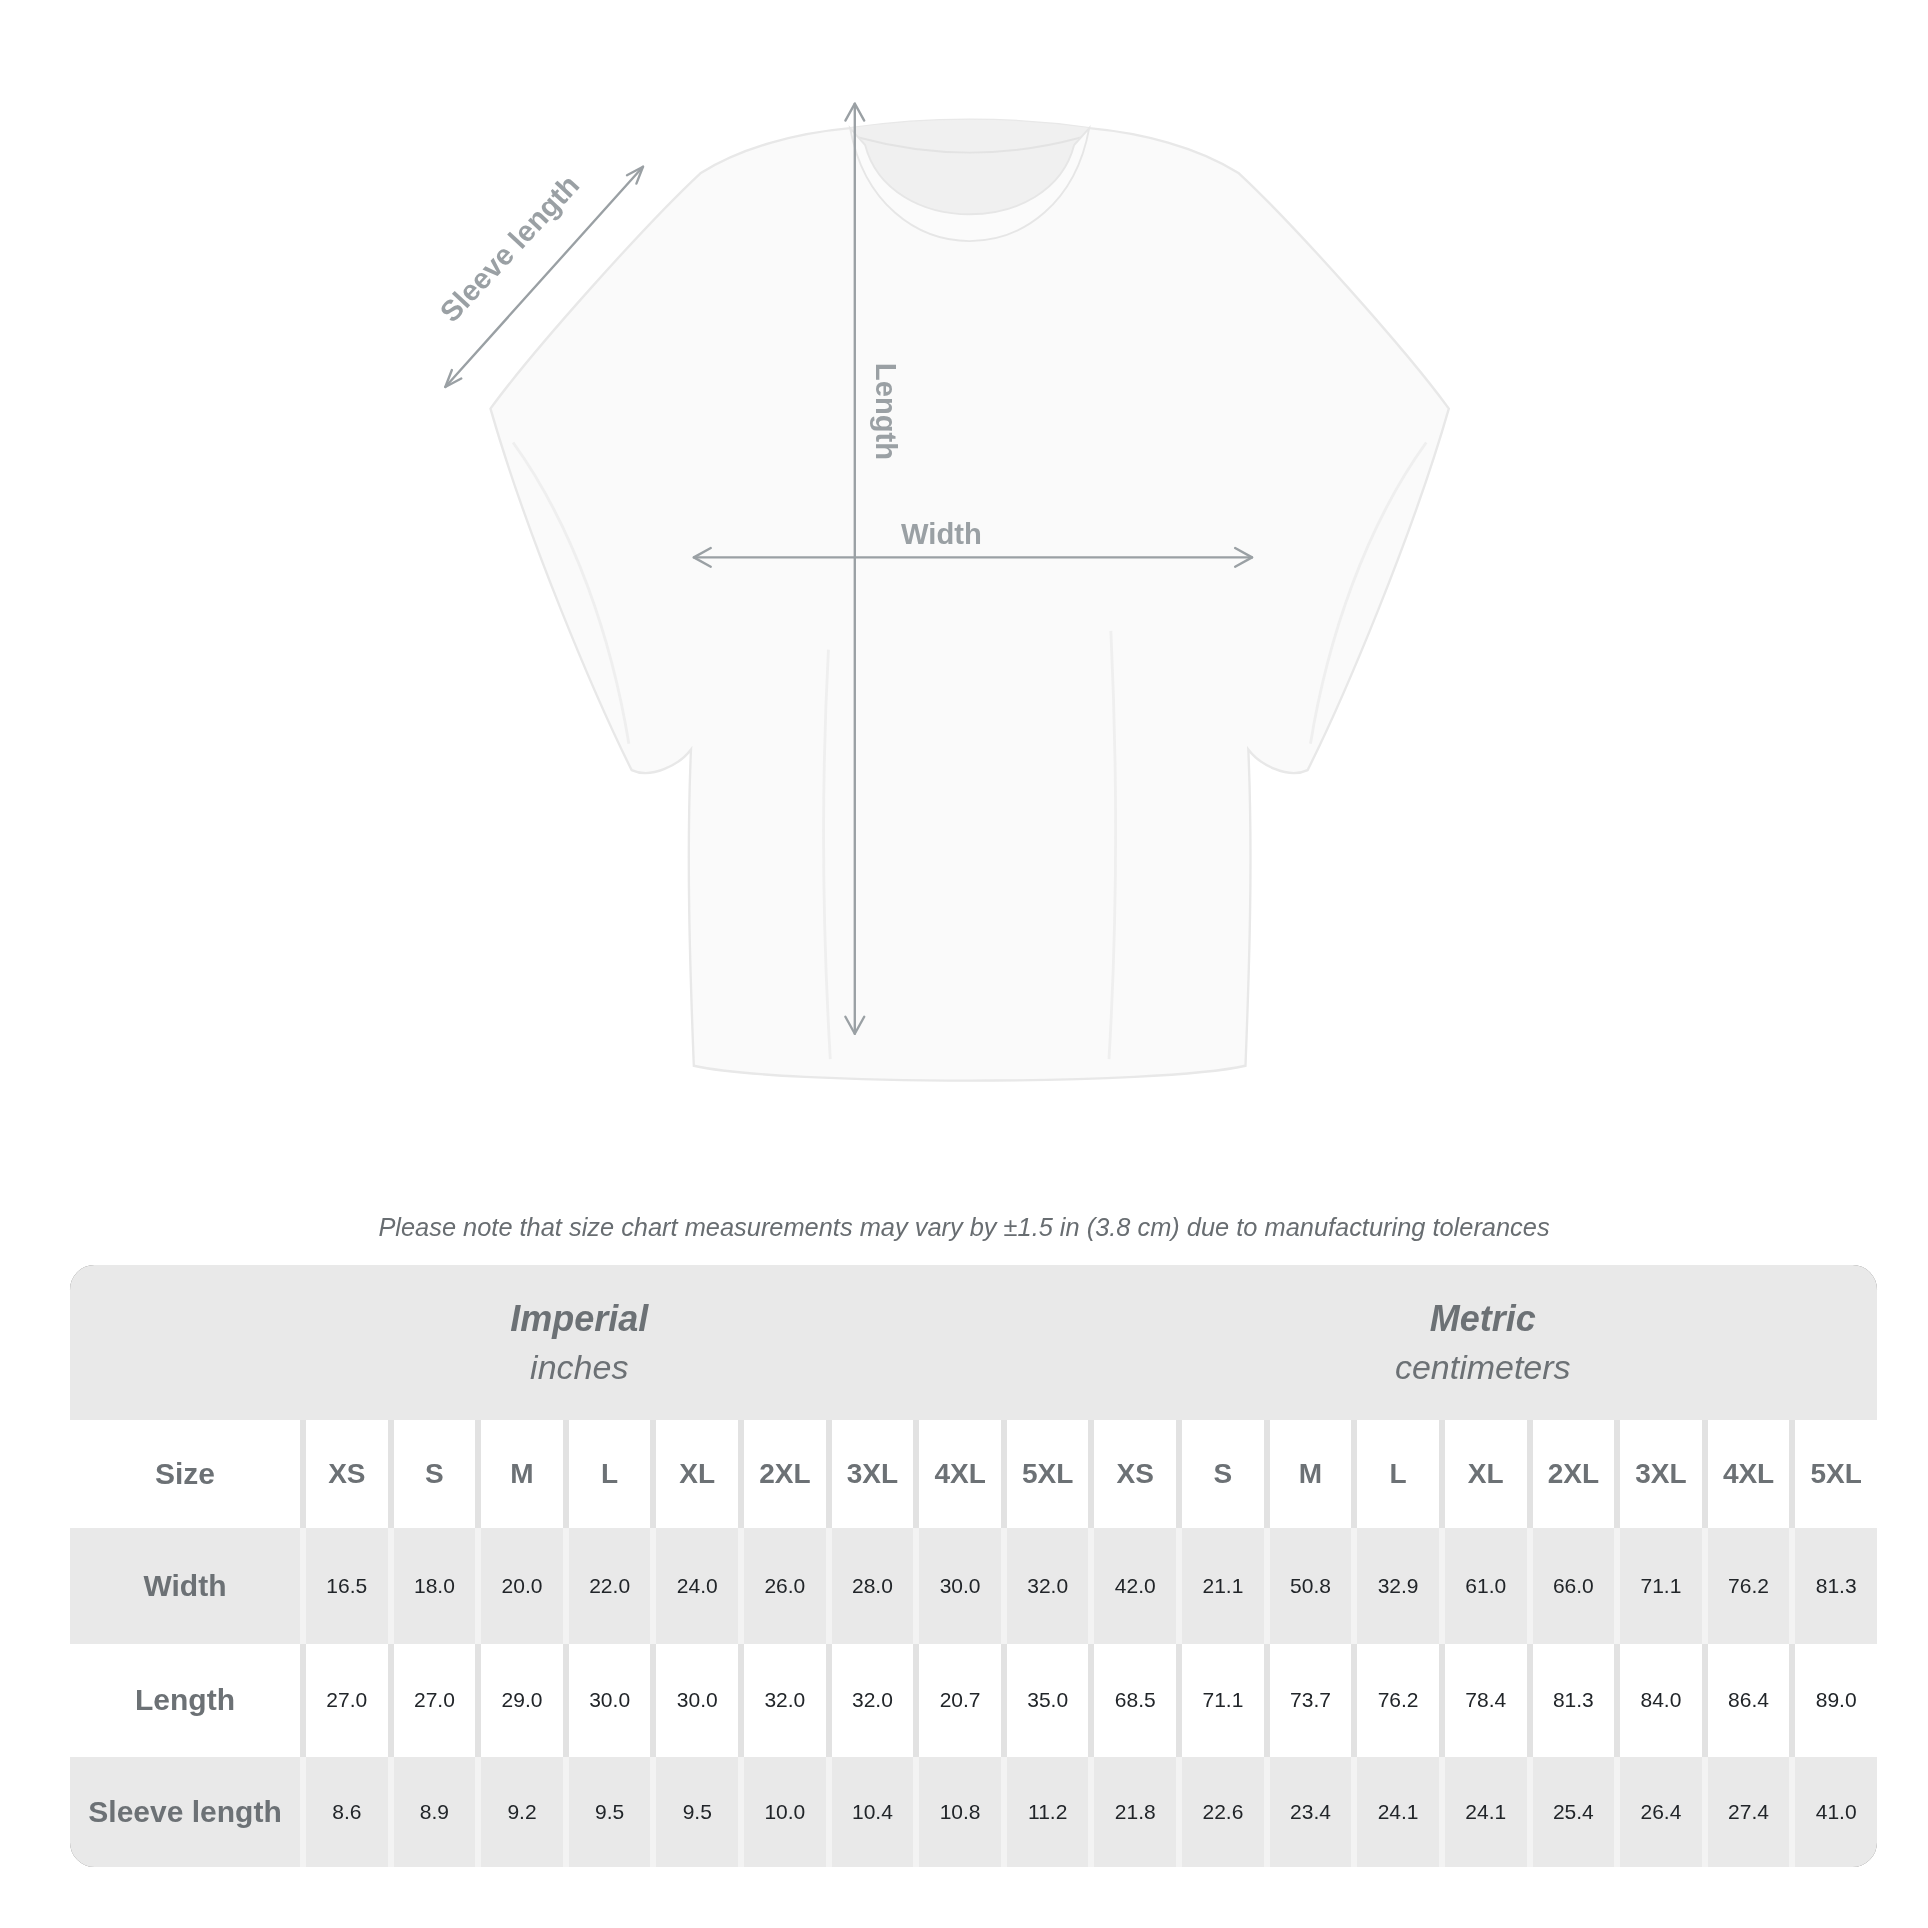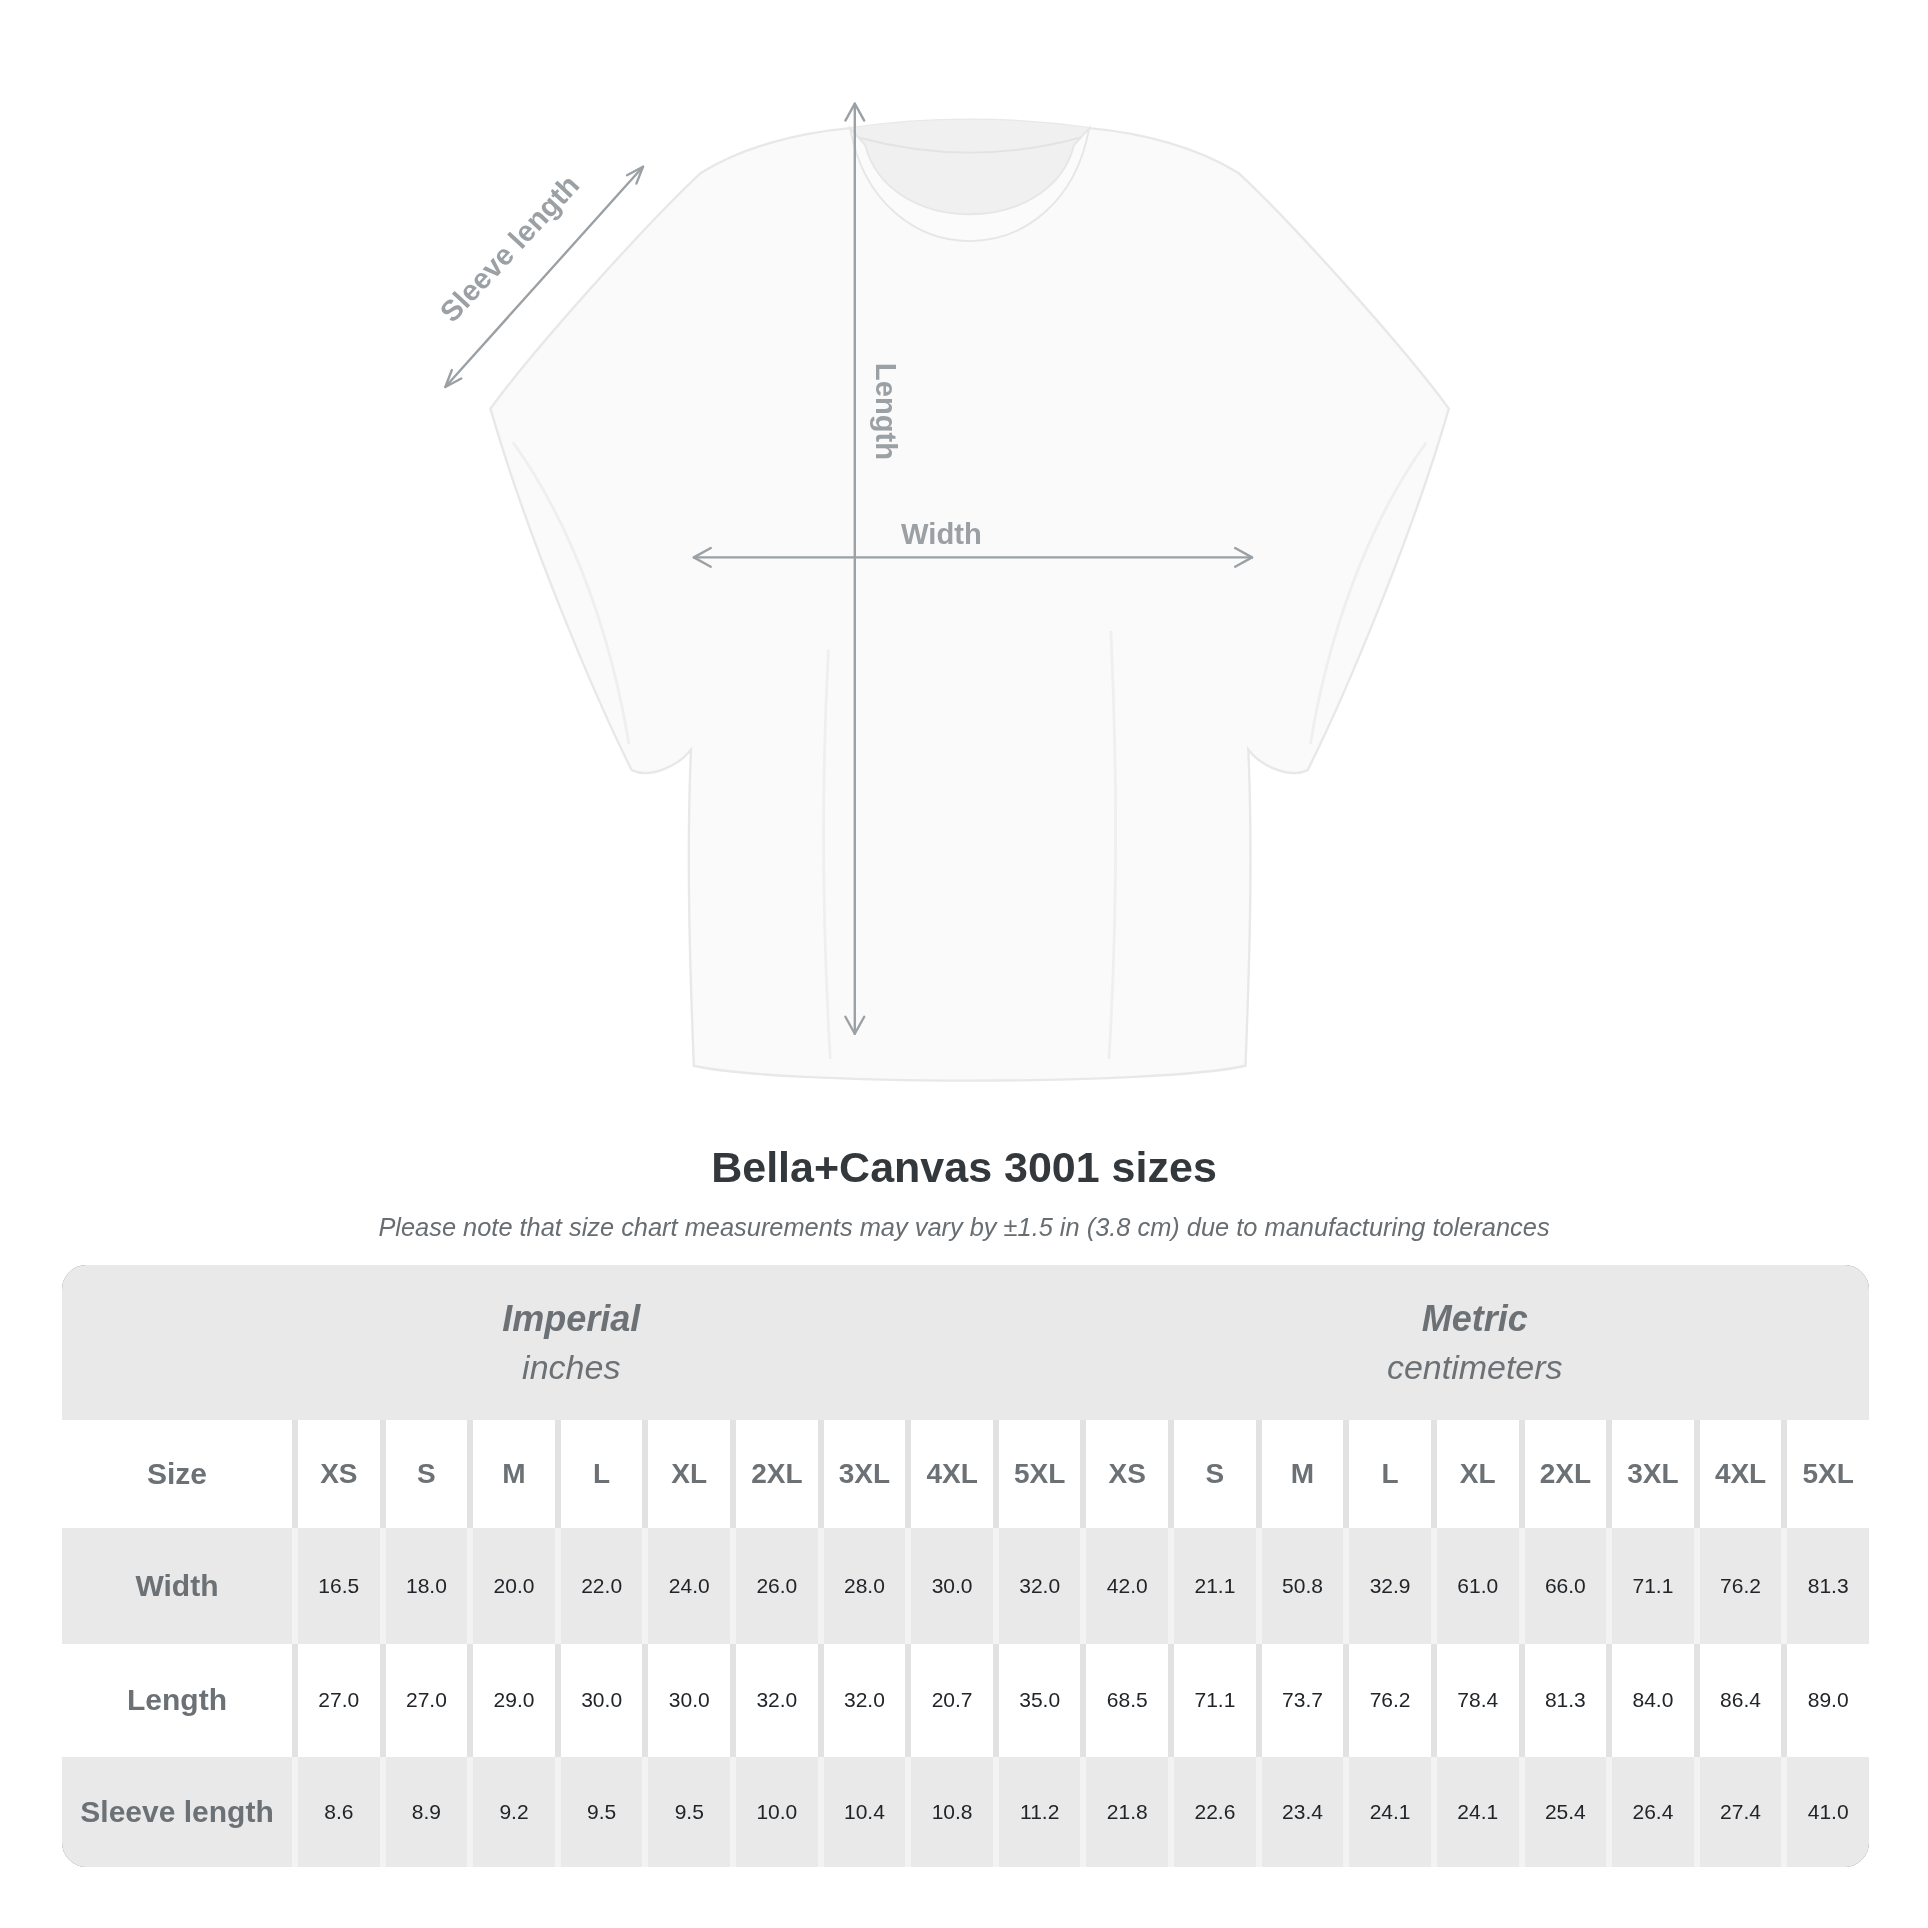--- a/index.html
+++ b/index.html
@@ -15,21 +15,21 @@
   .collar-band{fill:#fbfbfb;stroke:#e6e6e6;stroke-width:2;}
   .crease{stroke:#efefef;stroke-width:3;fill:none;}
 
   
   .title{position:absolute;top:1143px;left:0;width:100%;text-align:center;
          font-size:43px;font-weight:700;color:#33383c;}
   .subtitle{position:absolute;top:1213px;left:0;width:100%;text-align:center;
             font-size:25.4px;font-style:italic;color:#686d71;}
 
   
-  .tblwrap{position:absolute;top:1265px;left:62px;width:1807px;height:602px;
+  .tblwrap{position:absolute;top:1265px;left:70px;width:1807px;height:602px;
            border-radius:24.5px;overflow:hidden;background:#737373;}
   table.sizes{width:100%;height:100%;border-collapse:separate;border-spacing:0;table-layout:fixed;}
   table.sizes th,table.sizes td{text-align:center;vertical-align:middle;padding:0;}
   tr.band th{height:155px;background:#e9e9e9;border:0;}
   .grp{font-size:36px;font-weight:700;font-style:italic;color:#6c7175;line-height:1.1;}
   .unit{font-size:34px;font-weight:400;font-style:italic;color:#6c7175;margin-top:9.4px;}
   tr.r-size{height:108px;}
   tr.r-width{height:115px;}
   tr.r-length{height:113px;}
   tr.r-sleeve{height:110px;}
@@ -89,21 +89,20 @@
     <text class="anno-text" text-anchor="middle" x="1000" y="578">Width</text>
 
     <g>
       <path class="anno-line" d="M 473,411 L 683,177"></path>
       <path class="anno-line" d="M 676,195 L 683,177 L 666,186"></path>
       <path class="anno-line" d="M 490,402 L 473,411 L 480,393"></path>
     </g>
     <text class="anno-text" text-anchor="middle" transform="translate(549,271) rotate(-47)">Sleeve length</text>
   </svg>
 
-  <div class="title">Bella+Canvas 3001 sizes</div>
   <div class="subtitle">Please note that size chart measurements may vary by ±1.5 in (3.8 cm) due to manufacturing tolerances</div>
 
   <div class="tblwrap">
     <table class="sizes">
       <colgroup>
         <col style="width:230px">
         <col>
           <col>
           <col>
           <col>

